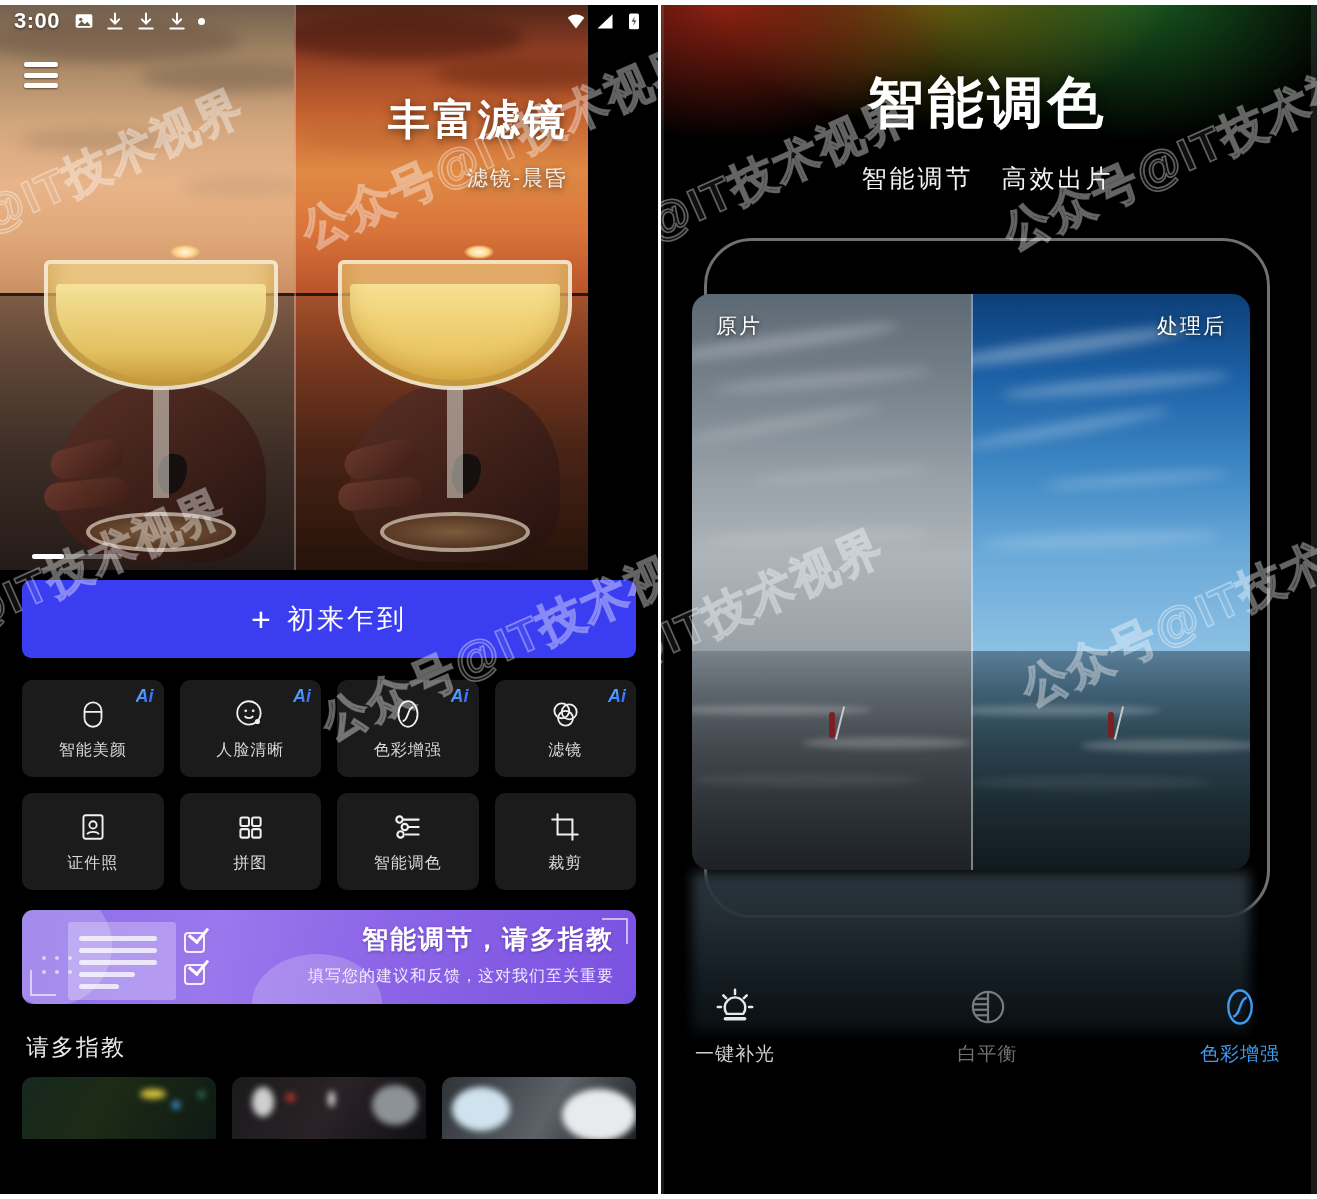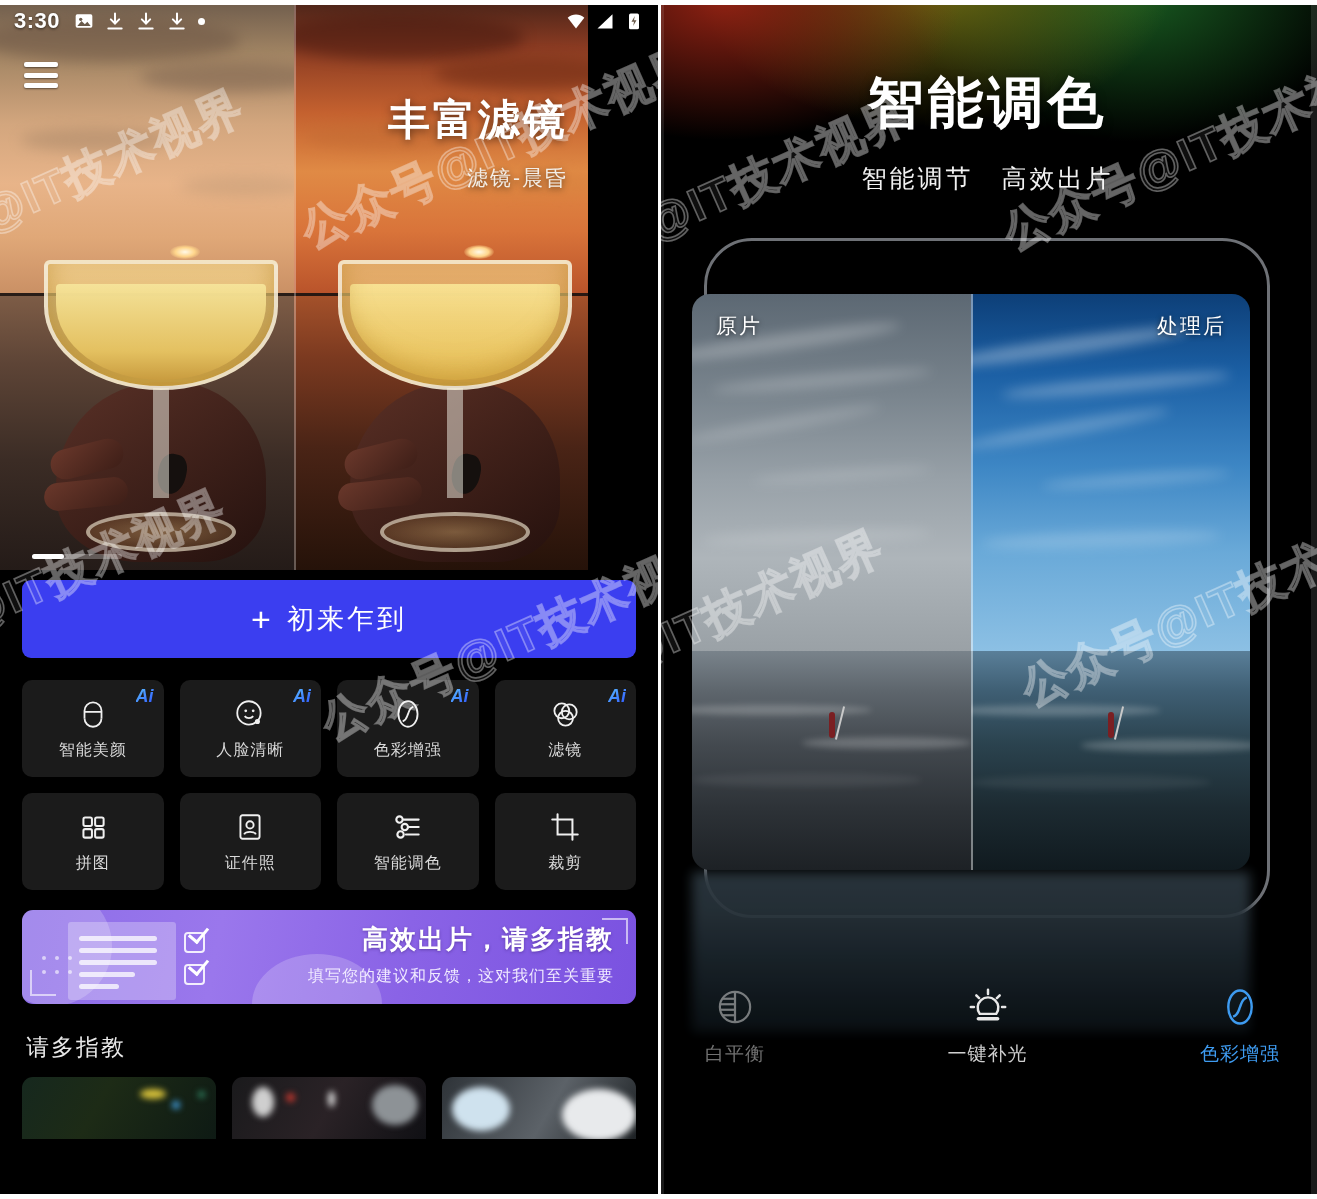--- a/index.html
+++ b/index.html
@@ -349,21 +349,21 @@
       </div>
       <div class="hero-divider"></div>
 
       <div class="hero-title">
         <div class="t1">丰富滤镜</div>
         <div class="t2">滤镜-晨昏</div>
       </div>
     </div>
 
     <div class="statusbar">
-      <div class="sb-time">3:30</div>
+      <div class="sb-time">3:00</div>
       <div class="sb-icons">
         <svg class="ic" viewBox="0 0 24 24" fill="#fff">
           <rect x="2" y="4" width="20" height="16" rx="2"></rect>
           <circle cx="8" cy="10" r="2" fill="#6a5a4a"></circle>
           <path d="M4 18l5-6 4 4 3-3 4 5z" fill="#6a5a4a"></path>
         </svg>
         <svg class="ic" viewBox="0 0 24 24" fill="none" stroke="#fff" stroke-width="2.4" stroke-linecap="round">
           <path d="M12 3v11M7 10l5 5 5-5M4 21h16"></path>
         </svg>
         <svg class="ic" viewBox="0 0 24 24" fill="none" stroke="#fff" stroke-width="2.4" stroke-linecap="round">
@@ -442,36 +442,36 @@
           <span class="ai">Ai</span>
           <svg viewBox="0 0 32 32" fill="none" stroke="#f0f0f0" stroke-width="1.7">
             <circle cx="13" cy="13" r="7"></circle>
             <circle cx="20" cy="14" r="7"></circle>
             <circle cx="16.5" cy="20" r="7"></circle>
           </svg>
           <span class="tlbl">滤镜</span>
         </div>
 
         <div class="tile">
+          <svg viewBox="0 0 32 32" fill="none" stroke="#f0f0f0" stroke-width="1.8">
+            <rect x="7" y="5" width="18" height="22" rx="2"></rect>
+            <circle cx="16" cy="14" r="3.4"></circle>
+            <path d="M10.5 23c1.4-3.2 9.6-3.2 11 0"></path>
+          </svg>
+          <span class="tlbl">证件照</span>
+        </div>
+
+        <div class="tile">
           <svg viewBox="0 0 32 32" fill="none" stroke="#f0f0f0" stroke-width="1.9">
             <rect x="7" y="7" width="8" height="8" rx="1.6"></rect>
             <rect x="18" y="7" width="8" height="8" rx="1.6"></rect>
             <rect x="7" y="18" width="8" height="8" rx="1.6"></rect>
             <rect x="18" y="18" width="8" height="8" rx="1.6"></rect>
           </svg>
           <span class="tlbl">拼图</span>
-        </div>
-
-        <div class="tile">
-          <svg viewBox="0 0 32 32" fill="none" stroke="#f0f0f0" stroke-width="1.8">
-            <rect x="7" y="5" width="18" height="22" rx="2"></rect>
-            <circle cx="16" cy="14" r="3.4"></circle>
-            <path d="M10.5 23c1.4-3.2 9.6-3.2 11 0"></path>
-          </svg>
-          <span class="tlbl">证件照</span>
         </div>
 
         <div class="tile">
           <svg viewBox="0 0 32 32" fill="none" stroke="#f0f0f0" stroke-width="2" stroke-linecap="round">
             <line x1="12" y1="9" x2="26" y2="9"></line>
             <circle cx="8" cy="9" r="3"></circle>
             <line x1="17" y1="16" x2="26" y2="16"></line>
             <circle cx="13" cy="16" r="3"></circle>
             <line x1="14" y1="23" x2="26" y2="23"></line>
             <circle cx="9" cy="23" r="3"></circle>
@@ -506,21 +506,21 @@
               <i></i>
               <i></i>
               <i></i>
               <i></i>
               <i></i>
           </div>
         </div>
         <div class="corner-br"></div>
         <div class="corner-bl"></div>
         <div class="promo-txt">
-          <div class="p1">高效出片，请多指教</div>
+          <div class="p1">智能调节，请多指教</div>
           <div class="p2">填写您的建议和反馈，这对我们至关重要</div>
         </div>
       </div>
 
       <div class="sect-title">请多指教</div>
 
       <div class="cards">
         <div class="card c1">
           <div class="sp" style="left:118px;top:12px;width:26px;height:10px;background:#d8c23a;"></div>
           <div class="sp" style="left:150px;top:24px;width:8px;height:8px;background:#3f9ad8;"></div>
@@ -590,46 +590,46 @@
         <div class="surfer" style="left:137px;top:418px;"></div>
         <div class="paddle" style="left:147px;top:412px;"></div>
         <div class="cmp-label lbl-r">处理后</div>
       </div>
       <div class="cmp-divider"></div>
     </div>
 
     <div class="blur-strip"></div>
 
     <div class="rtoolbar">
-
-      <div class="titem faded">
-        <svg viewBox="0 0 32 32" fill="none" stroke="#cfcfcf" stroke-width="1.6">
-          <circle cx="16" cy="16" r="11"></circle>
-          <line x1="16" y1="5" x2="16" y2="27"></line>
-          <line x1="7" y1="10" x2="16" y2="10"></line>
-          <line x1="5.4" y1="14" x2="16" y2="14"></line>
-          <line x1="5.4" y1="18" x2="16" y2="18"></line>
-          <line x1="7" y1="22" x2="16" y2="22"></line>
-        </svg>
-        <span class="tl">白平衡</span>
-      </div>
 
       <div class="titem">
         <svg viewBox="0 0 32 32" fill="none" stroke="#e8e8e8" stroke-width="1.8" stroke-linecap="round">
           <path d="M10 21a7.5 7.5 0 1112 0z"></path>
           <line x1="9" y1="24.5" x2="23" y2="24.5" stroke-width="2.6"></line>
           <line x1="16" y1="3.5" x2="16" y2="6.5"></line>
           <line x1="7.5" y1="7.5" x2="9.5" y2="9.5"></line>
           <line x1="24.5" y1="7.5" x2="22.5" y2="9.5"></line>
           <line x1="3.5" y1="16" x2="5.8" y2="16"></line>
           <line x1="28.5" y1="16" x2="26.2" y2="16"></line>
         </svg>
         <span class="tl">一键补光</span>
       </div>
 
+      <div class="titem faded">
+        <svg viewBox="0 0 32 32" fill="none" stroke="#cfcfcf" stroke-width="1.6">
+          <circle cx="16" cy="16" r="11"></circle>
+          <line x1="16" y1="5" x2="16" y2="27"></line>
+          <line x1="7" y1="10" x2="16" y2="10"></line>
+          <line x1="5.4" y1="14" x2="16" y2="14"></line>
+          <line x1="5.4" y1="18" x2="16" y2="18"></line>
+          <line x1="7" y1="22" x2="16" y2="22"></line>
+        </svg>
+        <span class="tl">白平衡</span>
+      </div>
+
       <div class="titem active">
         <svg viewBox="0 0 32 32" fill="none" stroke="#3e9bf0" stroke-width="1.8">
           <ellipse cx="16" cy="16" rx="8.5" ry="12"></ellipse>
           <path d="M11 23c4-1.5 4-5 5-7s1-5.5 5-7"></path>
         </svg>
         <span class="tl">色彩增强</span>
       </div>
 
 
     </div>

